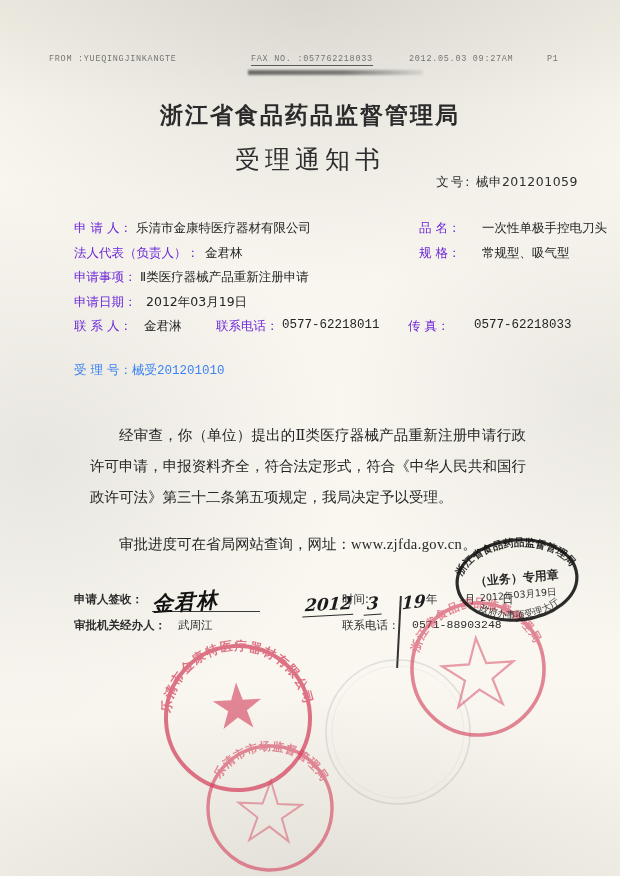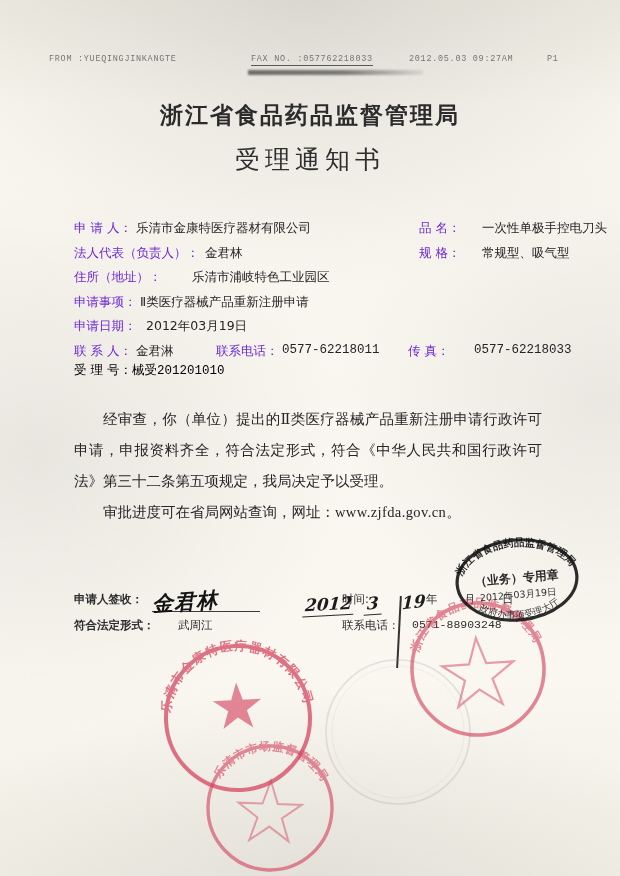--- a/index.html
+++ b/index.html
@@ -122,37 +122,37 @@
   .fld-value { color: #242424; }
   .col-right2 { left: 345px; }
   .num { font-family: "DejaVu Sans", sans-serif; letter-spacing: 0; }
   .mono-num { font-family: Liberation Mono, monospace; }
 
   #receipt-row {
     position: absolute;
     top: 362px;
     left: 74px;
     font-size: 12.5px;
-    color: #000000;
+    color: #3b82f6;
     white-space: nowrap;
   }
 
   
   #body-text {
     position: absolute;
     top: 404px;
     left: 74px;
     width: 468px;
     font-family: "DejaVu Serif", "Liberation Serif", serif;
     font-size: 14.5px;
     line-height: 31px;
     color: #262626;
     text-align: justify;
   }
-  #body-text p { margin: 0; }
+  #body-text p { margin: 16px; }
   #body-text p.indent { text-indent: 2em; }
   #body-text .url {
     font-family: Liberation Serif, serif;
     letter-spacing: 0.4px;
   }
 
   
   #signature-block {
     position: absolute;
     top: 592px;
@@ -259,55 +259,55 @@
     <div id="fax-header">
       <span class="fx fax-from">FROM :YUEQINGJINKANGTE</span>
       <span class="fx fax-no">FAX NO. :057762218033</span>
       <span class="fx fax-ts">2012.05.03  09:27AM</span>
       <span class="fx fax-page">P1</span>
     </div>
     <div id="fax-smudge"></div>
 
     <div id="org-title">浙江省食品药品监督管理局</div>
     <div id="doc-title">受理通知书</div>
+    <div id="doc-number">
+      <span class="dn-label">文号:</span>
+      <span>械申201201059</span>
+    </div>
 
     <div id="form-fields">
 
       <div class="field-row">
         <span class="fld fld-label" style="left:0">申 请 人：</span>
         <span class="fld fld-value" style="left:62px">乐清市金康特医疗器材有限公司</span>
         <span class="fld fld-label col-right2">品      名：</span>
         <span class="fld fld-value" style="left:408px">一次性单极手控电刀头</span>
       </div>
 
       <div class="field-row">
         <span class="fld fld-label" style="left:0">法人代表（负责人）：</span>
         <span class="fld fld-value" style="left:131px">金君林</span>
         <span class="fld fld-label col-right2">规      格：</span>
         <span class="fld fld-value" style="left:408px">常规型、吸气型</span>
       </div>
 
-      <div class="field-row">
-        <span class="fld fld-label" style="left:0">住所（地址）：</span>
-        <span class="fld fld-value" style="left:118px">乐清市浦岐特色工业园区</span>
-      </div>
 
       <div class="field-row">
         <span class="fld fld-label" style="left:0">申请事项：</span>
         <span class="fld fld-value" style="left:66px">Ⅱ类医疗器械产品重新注册申请</span>
       </div>
 
       <div class="field-row">
         <span class="fld fld-label" style="left:0">申请日期：</span>
         <span class="fld fld-value num" style="left:72px">2012年03月19日</span>
       </div>
 
       <div class="field-row">
         <span class="fld fld-label" style="left:0">联 系 人：</span>
-        <span class="fld fld-value" style="left:62px">金君淋</span>
+        <span class="fld fld-value" style="left:70px">金君淋</span>
         <span class="fld fld-label" style="left:142px">联系电话：</span>
         <span class="fld fld-value mono-num" style="left:208px">0577-62218011</span>
         <span class="fld fld-label" style="left:334px">传      真：</span>
         <span class="fld fld-value mono-num" style="left:400px">0577-62218033</span>
       </div>
 
     </div>
 
     <div id="receipt-row">
       <span>受 理 号：</span><span class="mono-num">械受201201010</span>
@@ -323,21 +323,21 @@
       <div class="sig-row">
         <span class="sig-lbl">申请人签收：</span>
         <span class="sig-line"></span>
         <span class="sig-right">时间:</span>
         <span style="position:absolute;left:352px">年</span>
         <span style="position:absolute;left:390px">月</span>
         <span style="position:absolute;left:428px">日</span>
       </div>
 
       <div class="sig-row">
-        <span class="sig-lbl">符合法定形式：</span>
+        <span class="sig-lbl">审批机关经办人：</span>
         <span style="position:absolute;left:104px">武周江</span>
         <span class="sig-right2">联系电话：</span>
         <span class="mono-num" style="position:absolute;left:338px">0571-88903248</span>
       </div>
 
     </div>
 
     <div id="hand-signature" class="handwritten">金君林</div>
     <div id="hand-date-y" class="handwritten">2012</div>
     <div id="hand-date-m" class="handwritten">3</div>

